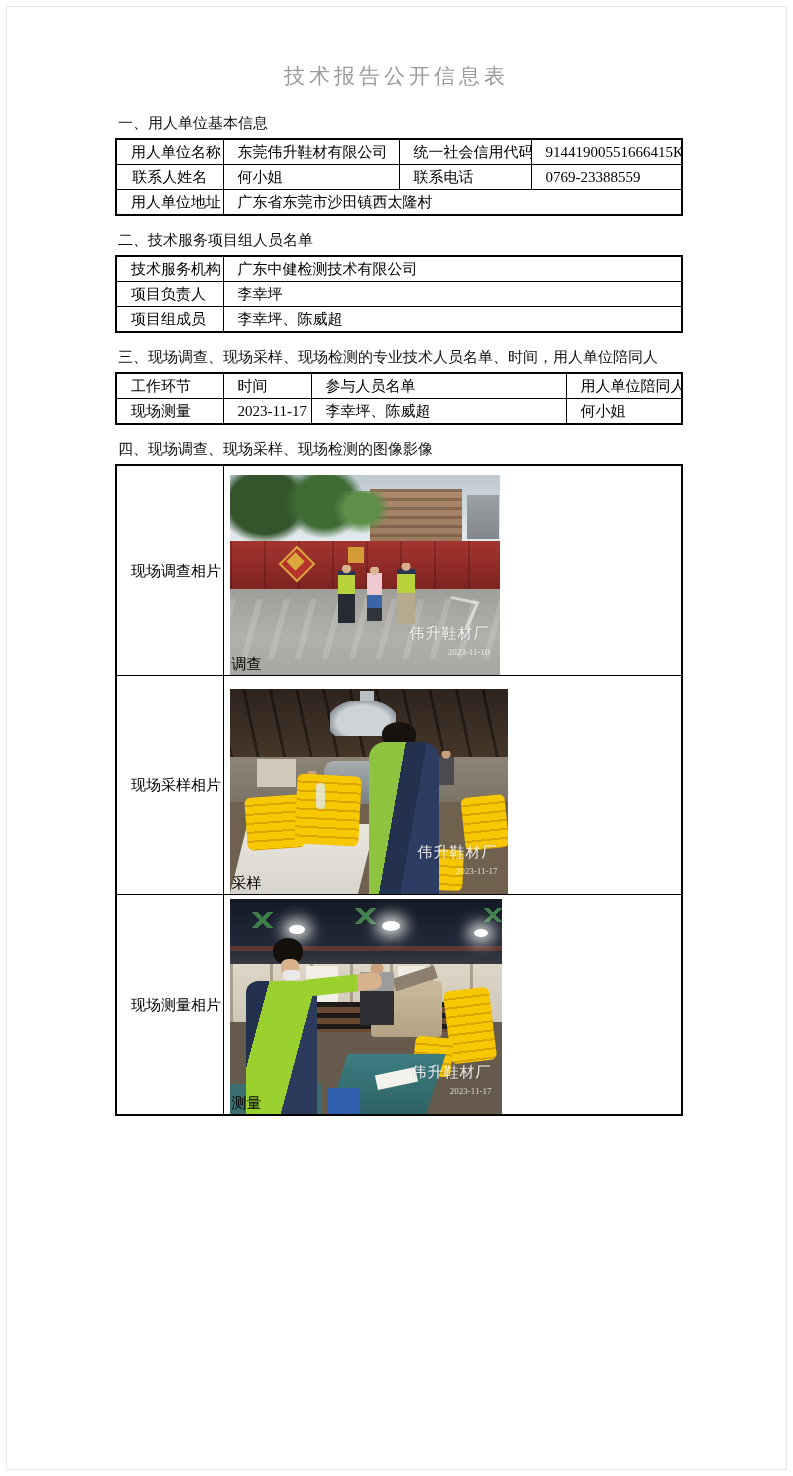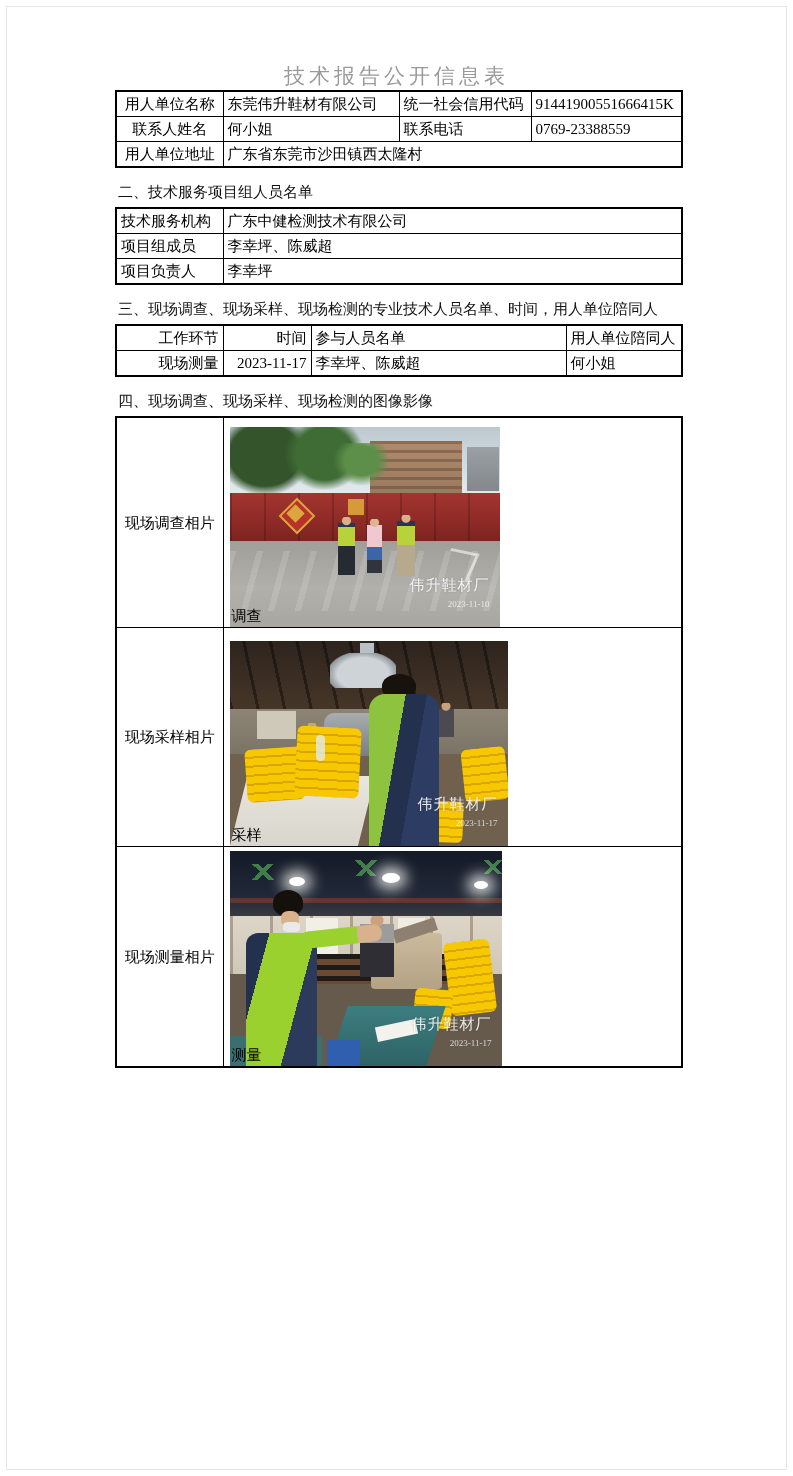--- a/index.html
+++ b/index.html
@@ -16,26 +16,26 @@
   .sec-heading{
     margin:24px 0 6px 118px;font-size:15px;line-height:18px;color:#111;
   }
   .sec-heading.tight{margin-top:15px;}
   table.tbl{
     border-collapse:collapse;table-layout:fixed;width:566px;margin-left:115px;
     border:2px solid #000;
   }
   table.tbl td{
     border:1px solid #000;font-size:15px;height:22px;line-height:18px;
-    padding:1px 4px;overflow:hidden;white-space:nowrap;
+    padding:1px 14px;overflow:hidden;white-space:nowrap;
   }
   td.lab{text-align:center;padding:1px 2px;}
   td.lab-left{text-align:left;}
   td.val{text-align:left;}
-  td.ctr{text-align:right;}
+  td.ctr{text-align:left;}
   
   table.tbl td.photo-cell{position:relative;vertical-align:top;padding:0;white-space:normal;}
   .photo-row-1 td{height:293px;}
   .photo-row-2 td{height:300px;}
   .photo-row-3 td{height:290px;}
   .caption{position:absolute;left:8px;bottom:2px;font-size:15px;}
   .photo{position:relative;overflow:hidden;background:#8a8a8a;}
   .photo1{width:270px;height:200px;margin:9px 0 0 6px;}
   .photo2{width:278px;height:205px;margin:13px 0 0 6px;}
   .photo3{width:272px;height:215px;margin:4px 0 0 6px;}
@@ -140,20 +140,21 @@
   .p3-paper{left:54%;top:80%;width:15%;height:7%;background:#f4f2ec;transform:rotate(-12deg);}
 </style>
 </head>
 <body>
 
 <div class="page">
   <div class="page-frame"></div>
 
   <h1 class="title">技术报告公开信息表</h1>
 
+  <div class="sec-heading">一、用人单位基本信息</div>
   <table class="tbl">
     <colgroup>
         <col style="width:107px">
         <col style="width:176px">
         <col style="width:132px">
         <col style="width:151px">
       </colgroup>
     <tbody>
       <tr>
         <td class="lab">用人单位名称</td>
@@ -179,26 +180,26 @@
     <colgroup>
         <col style="width:107px">
         <col style="width:459px">
       </colgroup>
     <tbody>
       <tr>
         <td class="lab-left">技术服务机构</td>
         <td class="val">广东中健检测技术有限公司</td>
       </tr>
       <tr>
+        <td class="lab-left">项目负责人</td>
+        <td class="val">李幸坪</td>
+      </tr>
+      <tr>
         <td class="lab-left">项目组成员</td>
         <td class="val">李幸坪、陈威超</td>
-      </tr>
-      <tr>
-        <td class="lab-left">项目负责人</td>
-        <td class="val">李幸坪</td>
       </tr>
     </tbody>
   </table>
 
   <div class="sec-heading tight">三、现场调查、现场采样、现场检测的专业技术人员名单、时间，用人单位陪同人</div>
   <table class="tbl">
     <colgroup>
         <col style="width:107px">
         <col style="width:88px">
         <col style="width:255px">

